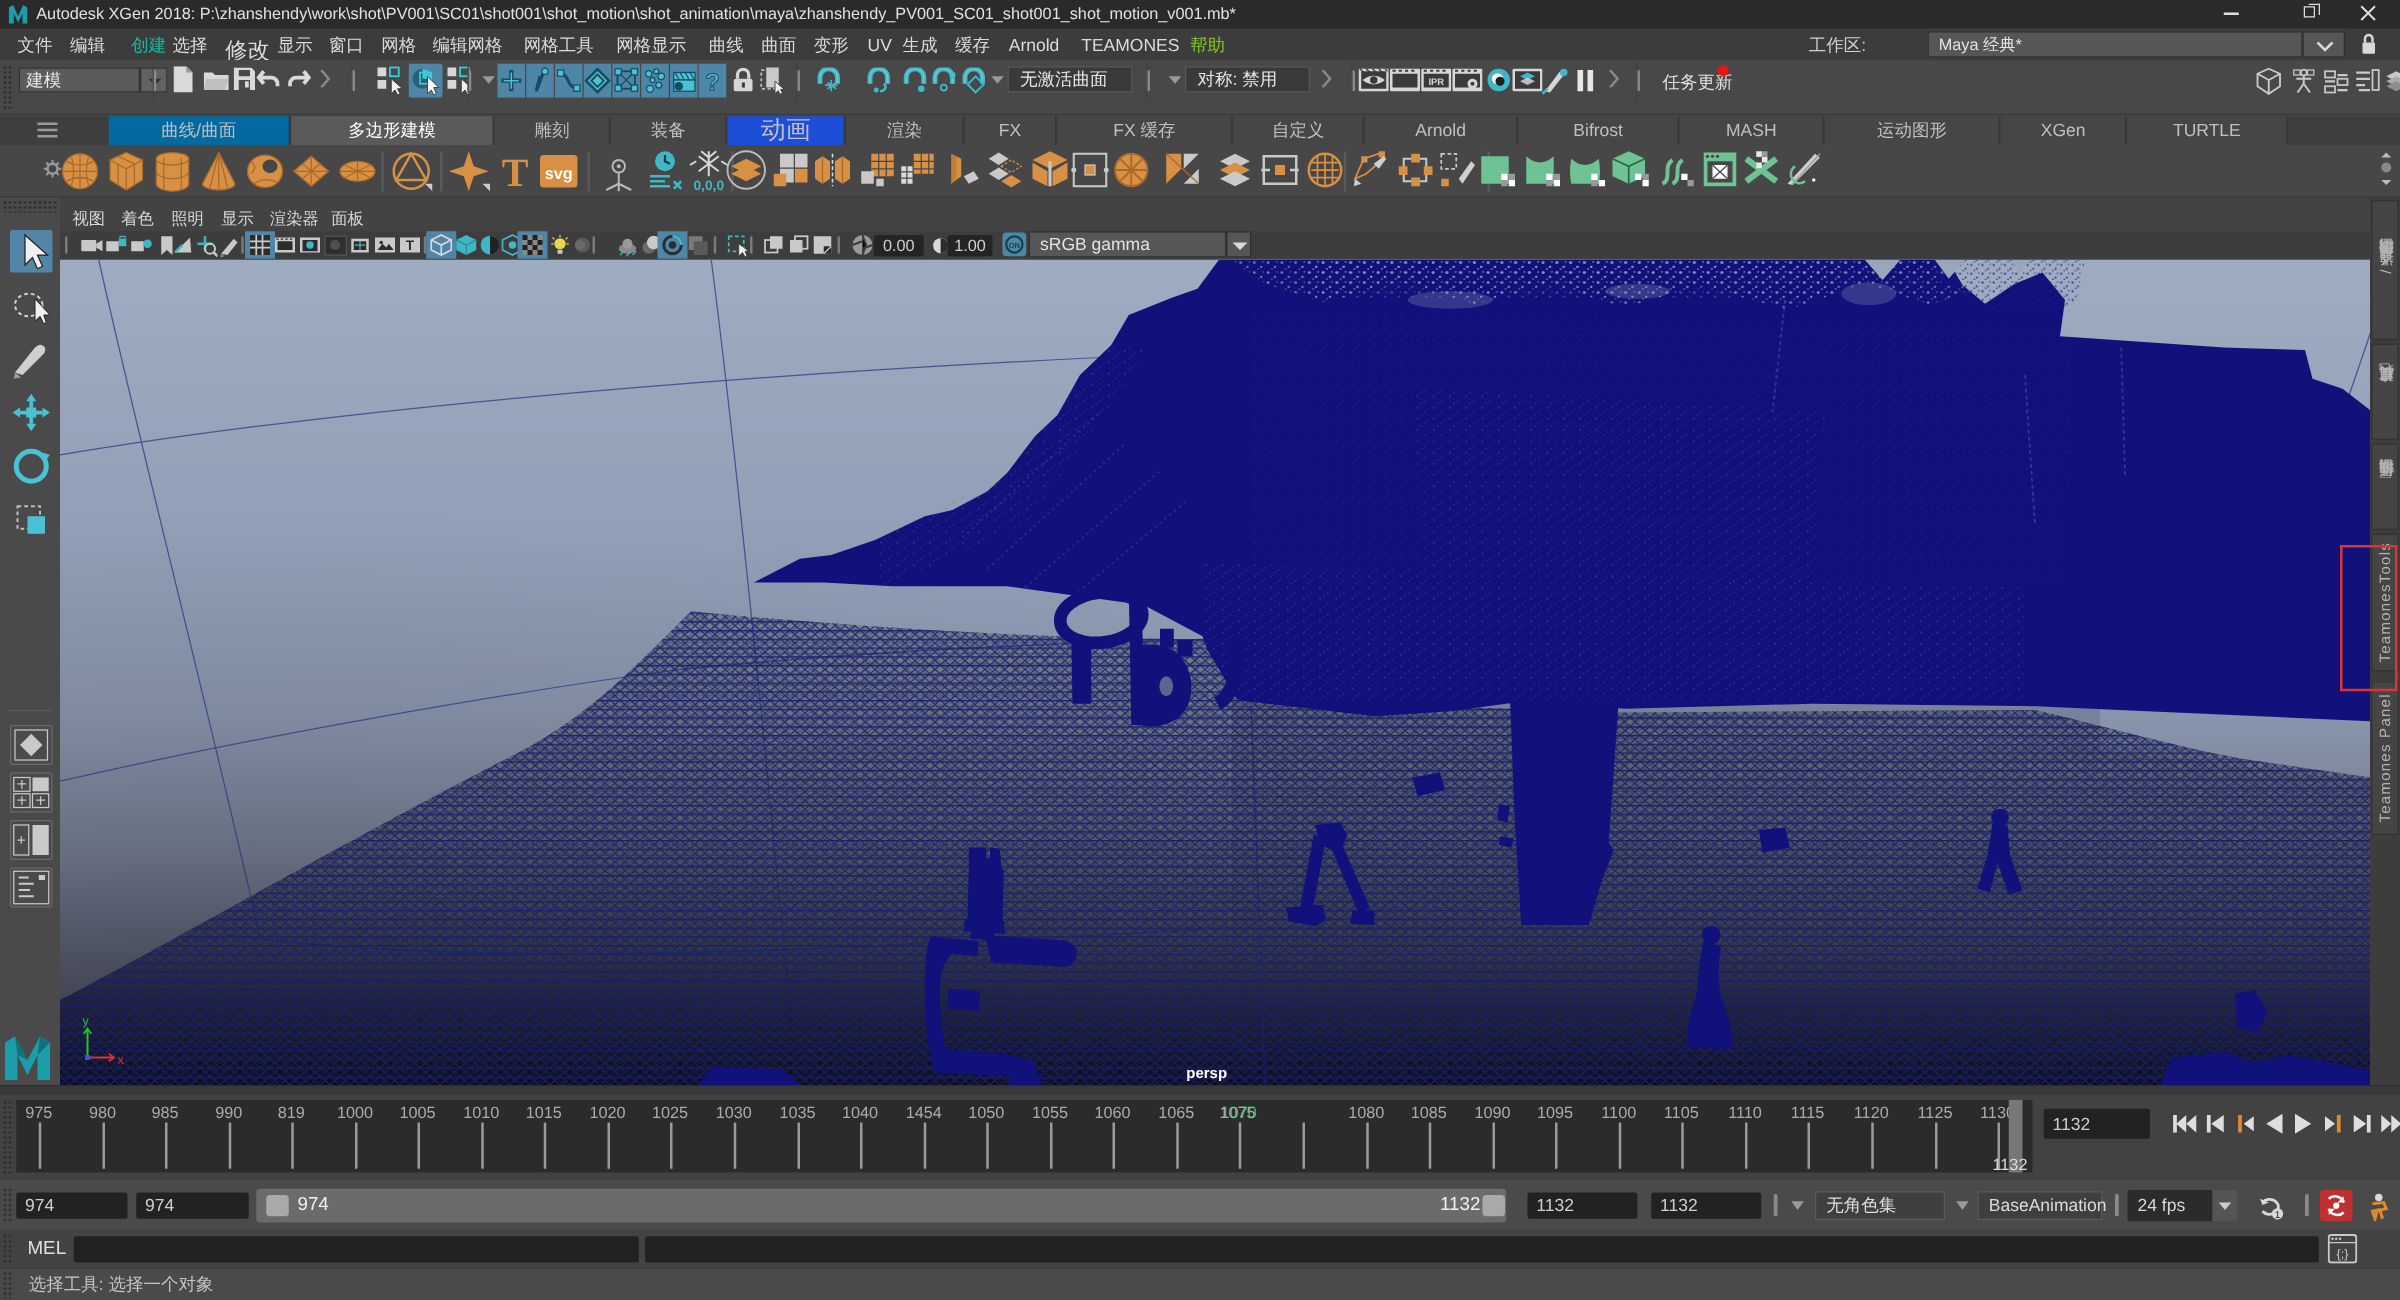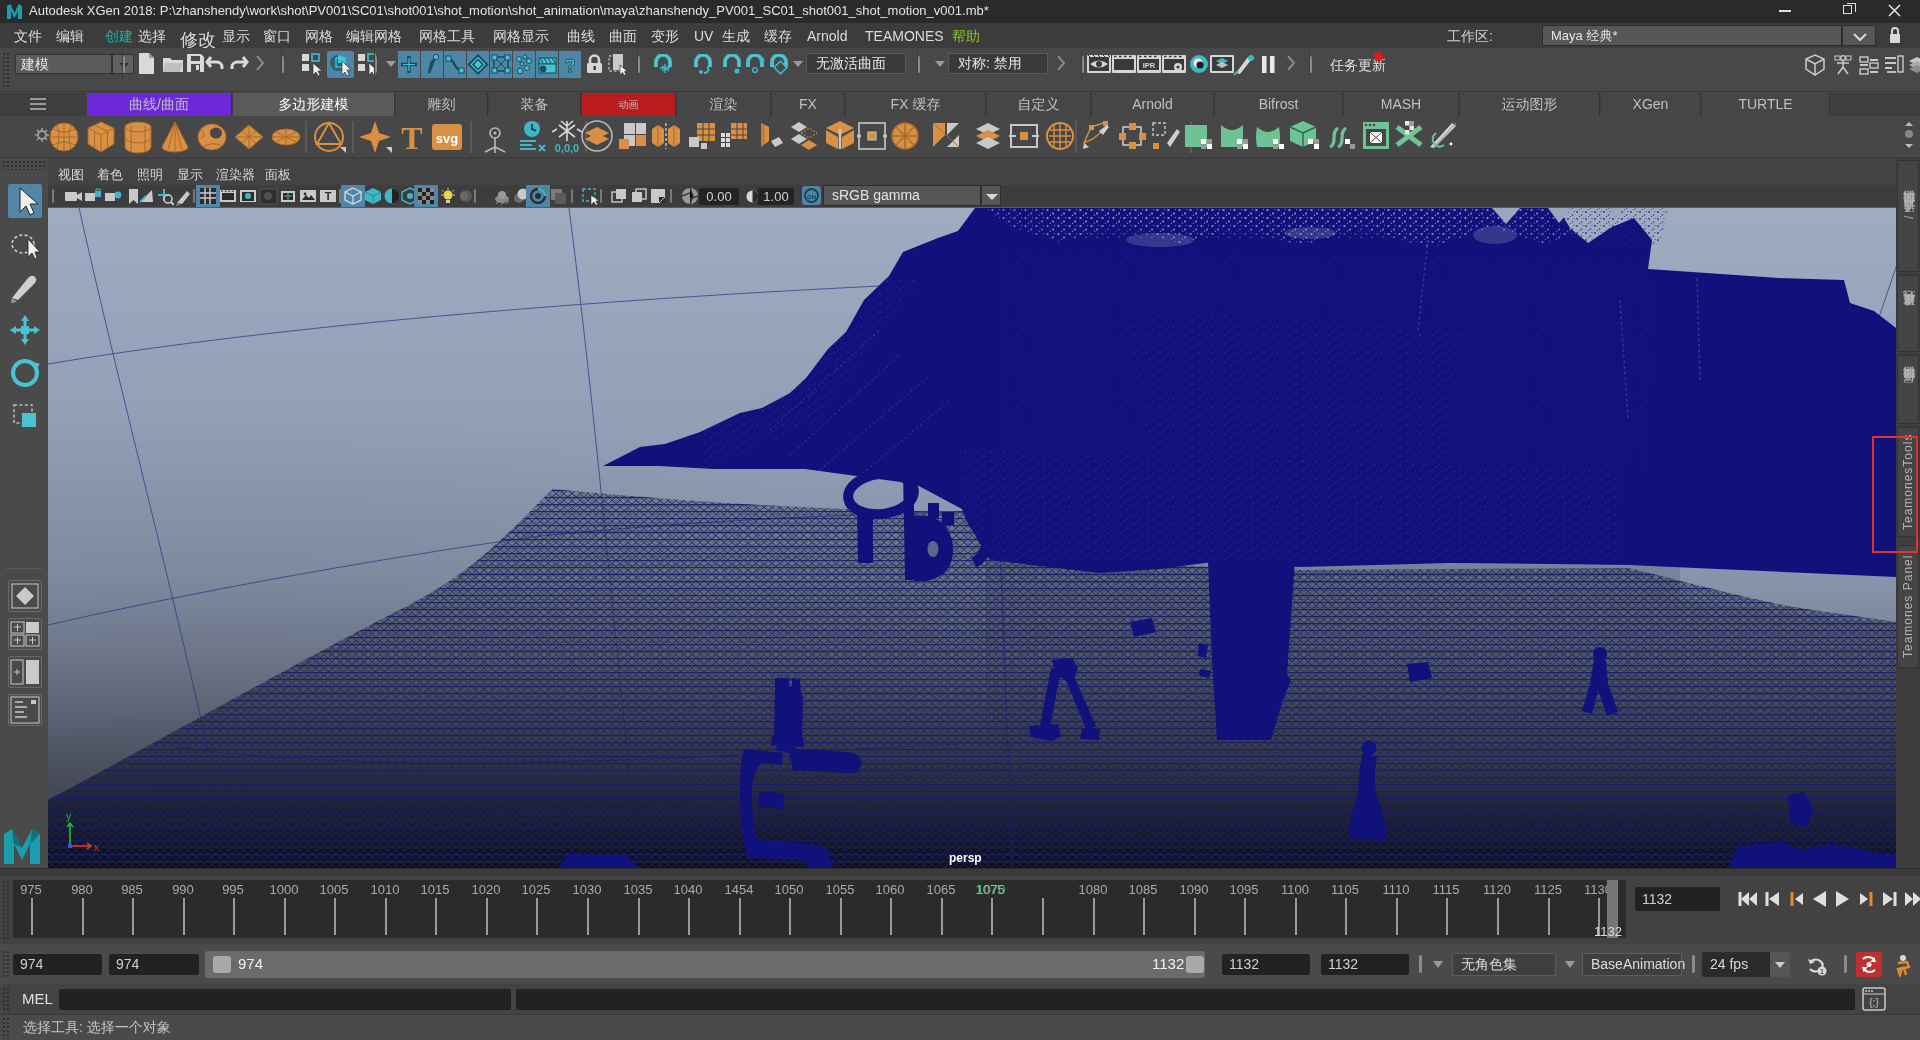--- a/index.html
+++ b/index.html
@@ -301,25 +301,25 @@
 <svg class="abs" style="left:1906px;top:6px" width="22" height="22">
 <path d="M3,7 l8,-4 8,4 -8,4 Z" fill="#c9c9c9"></path>
       <path d="M3,11 l8,-4 8,4 -8,4 Z" fill="#aaa"></path>
       <path d="M3,15 l8,-4 8,4 -8,4 Z" fill="#8d8d8d"></path>
 </svg>
 </div>
 <div class="abs" style="left:0;top:93px;width:1920px;height:23px;background:#3e3e3e">
 <div class="abs" style="left:30px;top:5px;width:16px;height:12px;border-top:2px solid #9a9a9a;border-bottom:2px solid #9a9a9a">
       <div style="margin-top:3px;height:2px;background:#9a9a9a"></div>
     </div>
-<div class="abs" style="left:87px;top:0;width:145px;height:23px;background:#6d28d9;border-right:1px solid #353535;color:#c0c0c0;font-size:14px;text-align:center;line-height:23px">曲线/曲面</div>
+<div class="abs" style="left:87px;top:0;width:145px;height:23px;background:#0369a1;border-right:1px solid #353535;color:#c0c0c0;font-size:14px;text-align:center;line-height:23px">曲线/曲面</div>
 <div class="abs" style="left:233px;top:0;width:162px;height:23px;background:#5a5a5a;border-right:1px solid #353535;color:#ffffff;font-size:14px;text-align:center;line-height:23px">多边形建模</div>
 <div class="abs" style="left:396px;top:0;width:92px;height:23px;background:#464646;border-right:1px solid #353535;color:#c0c0c0;font-size:14px;text-align:center;line-height:23px">雕刻</div>
 <div class="abs" style="left:489px;top:0;width:92px;height:23px;background:#464646;border-right:1px solid #353535;color:#c0c0c0;font-size:14px;text-align:center;line-height:23px">装备</div>
-<div class="abs" style="left:582px;top:0;width:94px;height:23px;background:#b91c1c;border-right:1px solid #353535;color:#c0c0c0;font-size:10px;text-align:center;line-height:23px">动画</div>
+<div class="abs" style="left:582px;top:0;width:94px;height:23px;background:#1d4ed8;border-right:1px solid #353535;color:#c0c0c0;font-size:20px;text-align:center;line-height:23px">动画</div>
 <div class="abs" style="left:677px;top:0;width:94px;height:23px;background:#464646;border-right:1px solid #353535;color:#c0c0c0;font-size:14px;text-align:center;line-height:23px">渲染</div>
 <div class="abs" style="left:772px;top:0;width:73px;height:23px;background:#464646;border-right:1px solid #353535;color:#c0c0c0;font-size:14px;text-align:center;line-height:23px">FX</div>
 <div class="abs" style="left:846px;top:0;width:140px;height:23px;background:#464646;border-right:1px solid #353535;color:#c0c0c0;font-size:14px;text-align:center;line-height:23px">FX 缓存</div>
 <div class="abs" style="left:987px;top:0;width:104px;height:23px;background:#464646;border-right:1px solid #353535;color:#c0c0c0;font-size:14px;text-align:center;line-height:23px">自定义</div>
 <div class="abs" style="left:1092px;top:0;width:122px;height:23px;background:#464646;border-right:1px solid #353535;color:#c0c0c0;font-size:14px;text-align:center;line-height:23px">Arnold</div>
 <div class="abs" style="left:1215px;top:0;width:128px;height:23px;background:#464646;border-right:1px solid #353535;color:#c0c0c0;font-size:14px;text-align:center;line-height:23px">Bifrost</div>
 <div class="abs" style="left:1344px;top:0;width:115px;height:23px;background:#464646;border-right:1px solid #353535;color:#c0c0c0;font-size:14px;text-align:center;line-height:23px">MASH</div>
 <div class="abs" style="left:1460px;top:0;width:140px;height:23px;background:#464646;border-right:1px solid #353535;color:#c0c0c0;font-size:14px;text-align:center;line-height:23px">运动图形</div>
 <div class="abs" style="left:1601px;top:0;width:100px;height:23px;background:#464646;border-right:1px solid #353535;color:#c0c0c0;font-size:14px;text-align:center;line-height:23px">XGen</div>
 <div class="abs" style="left:1702px;top:0;width:128px;height:23px;background:#464646;border-right:1px solid #353535;color:#c0c0c0;font-size:14px;text-align:center;line-height:23px">TURTLE</div>
@@ -959,21 +959,21 @@
 <div class="grip" style="left:2px;top:4px;height:60px"></div>
 <div class="abs" style="left:13px;top:4px;width:1613px;height:58px;background:#2b2b2b"></div>
 <div class="tx" style="left:11px;top:6px;width:40px;text-align:center;color:#aaaaaa;font-size:13px">975</div>
 <div class="abs" style="left:31px;top:22px;width:2px;height:37px;background:#9a9a9a"></div>
 <div class="tx" style="left:62px;top:6px;width:40px;text-align:center;color:#aaaaaa;font-size:13px">980</div>
 <div class="abs" style="left:82px;top:22px;width:2px;height:37px;background:#9a9a9a"></div>
 <div class="tx" style="left:112px;top:6px;width:40px;text-align:center;color:#aaaaaa;font-size:13px">985</div>
 <div class="abs" style="left:132px;top:22px;width:2px;height:37px;background:#9a9a9a"></div>
 <div class="tx" style="left:163px;top:6px;width:40px;text-align:center;color:#aaaaaa;font-size:13px">990</div>
 <div class="abs" style="left:183px;top:22px;width:2px;height:37px;background:#9a9a9a"></div>
-<div class="tx" style="left:213px;top:6px;width:40px;text-align:center;color:#aaaaaa;font-size:13px">995</div>
+<div class="tx" style="left:213px;top:6px;width:40px;text-align:center;color:#aaaaaa;font-size:13px">819</div>
 <div class="abs" style="left:233px;top:22px;width:2px;height:37px;background:#9a9a9a"></div>
 <div class="tx" style="left:264px;top:6px;width:40px;text-align:center;color:#aaaaaa;font-size:13px">1000</div>
 <div class="abs" style="left:284px;top:22px;width:2px;height:37px;background:#9a9a9a"></div>
 <div class="tx" style="left:314px;top:6px;width:40px;text-align:center;color:#aaaaaa;font-size:13px">1005</div>
 <div class="abs" style="left:334px;top:22px;width:2px;height:37px;background:#9a9a9a"></div>
 <div class="tx" style="left:365px;top:6px;width:40px;text-align:center;color:#aaaaaa;font-size:13px">1010</div>
 <div class="abs" style="left:385px;top:22px;width:2px;height:37px;background:#9a9a9a"></div>
 <div class="tx" style="left:415px;top:6px;width:40px;text-align:center;color:#aaaaaa;font-size:13px">1015</div>
 <div class="abs" style="left:435px;top:22px;width:2px;height:37px;background:#9a9a9a"></div>
 <div class="tx" style="left:466px;top:6px;width:40px;text-align:center;color:#aaaaaa;font-size:13px">1020</div>

